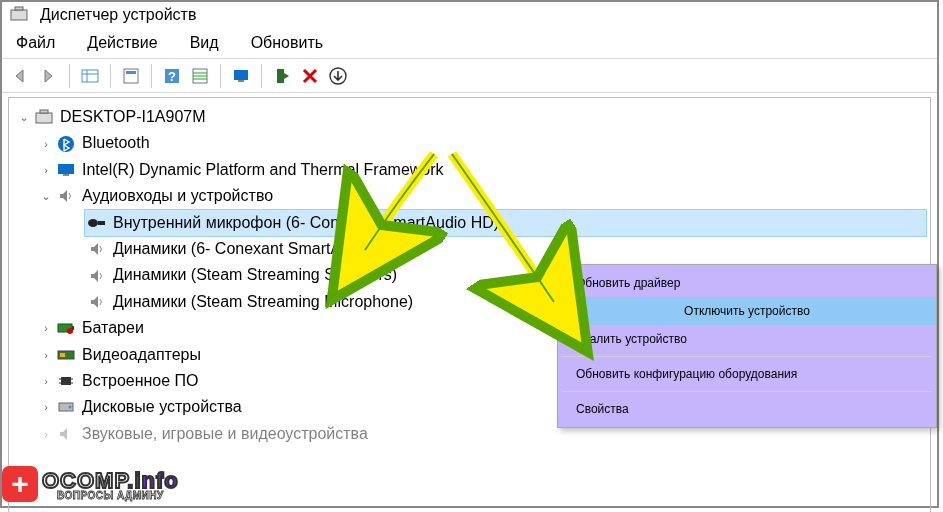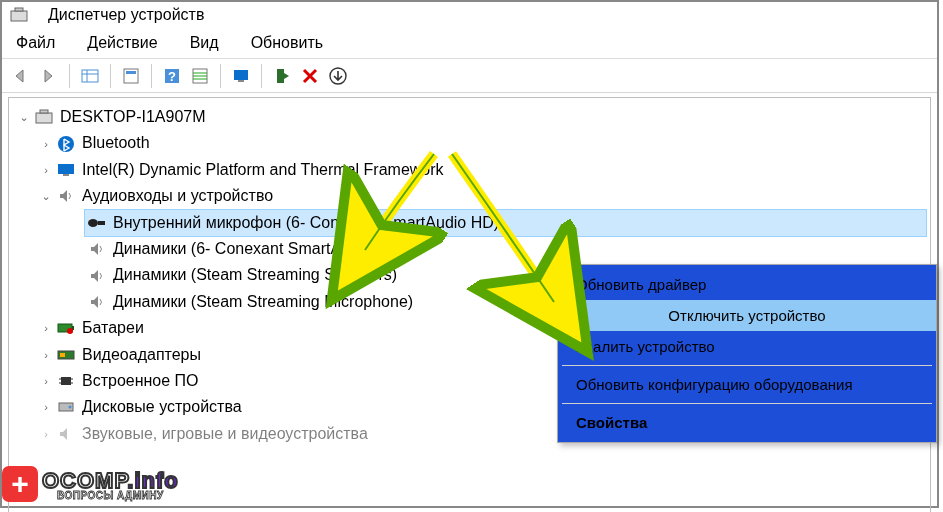--- a/index.html
+++ b/index.html
@@ -15,23 +15,22 @@
     }
     .window {
       border: 2px solid #888;
       width: 939px;
       height: 508px;
       position: relative;
       background: #fff;
     }
     .titlebar {
       display: flex;
-      align-items: center;
       padding: 4px 8px;
-      gap: 20px;
+      gap: 12px;
       font-size: 16px;
     }
     .titlebar .icon { width: 18px; height: 16px; }
     .menubar {
       display: flex;
       padding: 6px 8px 6px 14px;
       gap: 32px;
       border-bottom: 1px solid #ddd;
       font-size: 16px;
     }
@@ -77,39 +76,39 @@
       cursor: pointer;
     }
     .node-icon { width:20px; height:18px; margin-right:6px; display:inline-flex; align-items:center; justify-content:center;}
     .indent-0 { padding-left: 4px; }
     .indent-1 { padding-left: 26px; }
     .context-menu {
       position: absolute;
       top: 262px;
       left: 555px;
       width: 380px;
-      background: #1d4ed8;
+      background: #c4b5fd;
       border: 1px solid #a8a8a8;
       box-shadow: 3px 3px 6px rgba(0,0,0,0.25);
       padding: 4px 0;
-      font-size: 15px;
+      font-size: 12px;
       z-index: 30;
     }
     .cm-item {
       padding: 7px 18px;
       cursor: default;
     }
     .cm-item.highlight {
       background: #90c8f6;
       text-align: center;
     }
     .cm-sep {
       height: 1px; background: #d0d0d0; margin: 3px 4px;
     }
-    .cm-item.bold { font-weight: bold; }
+    .cm-item.bold { font-weight: normal; }
     .arrows-svg {
       position: absolute;
       top: 0; left: 0;
       width: 939px; height: 508px;
       pointer-events: none;
       z-index: 50;
     }
     .watermark {
       position: absolute;
       left: 0; bottom: 4px;

